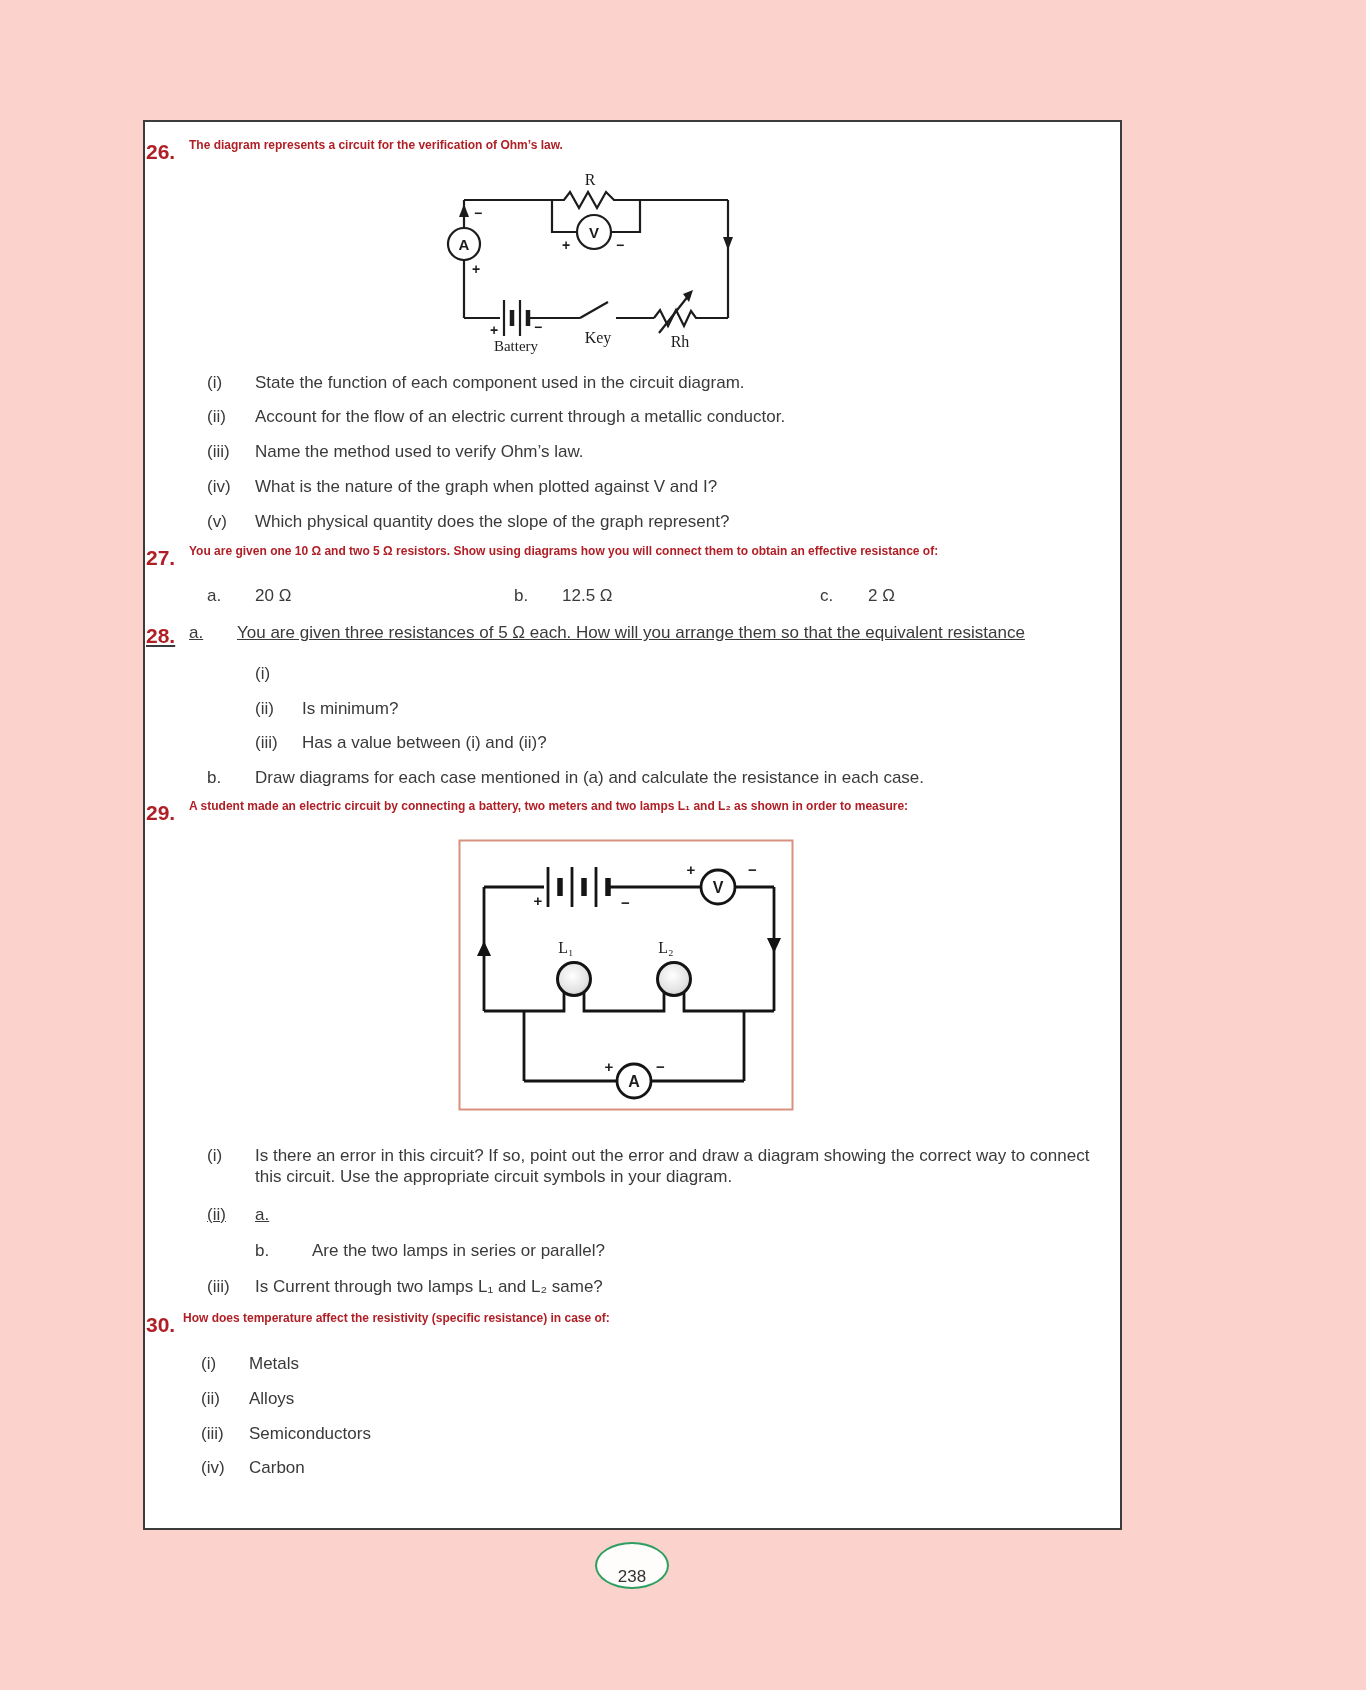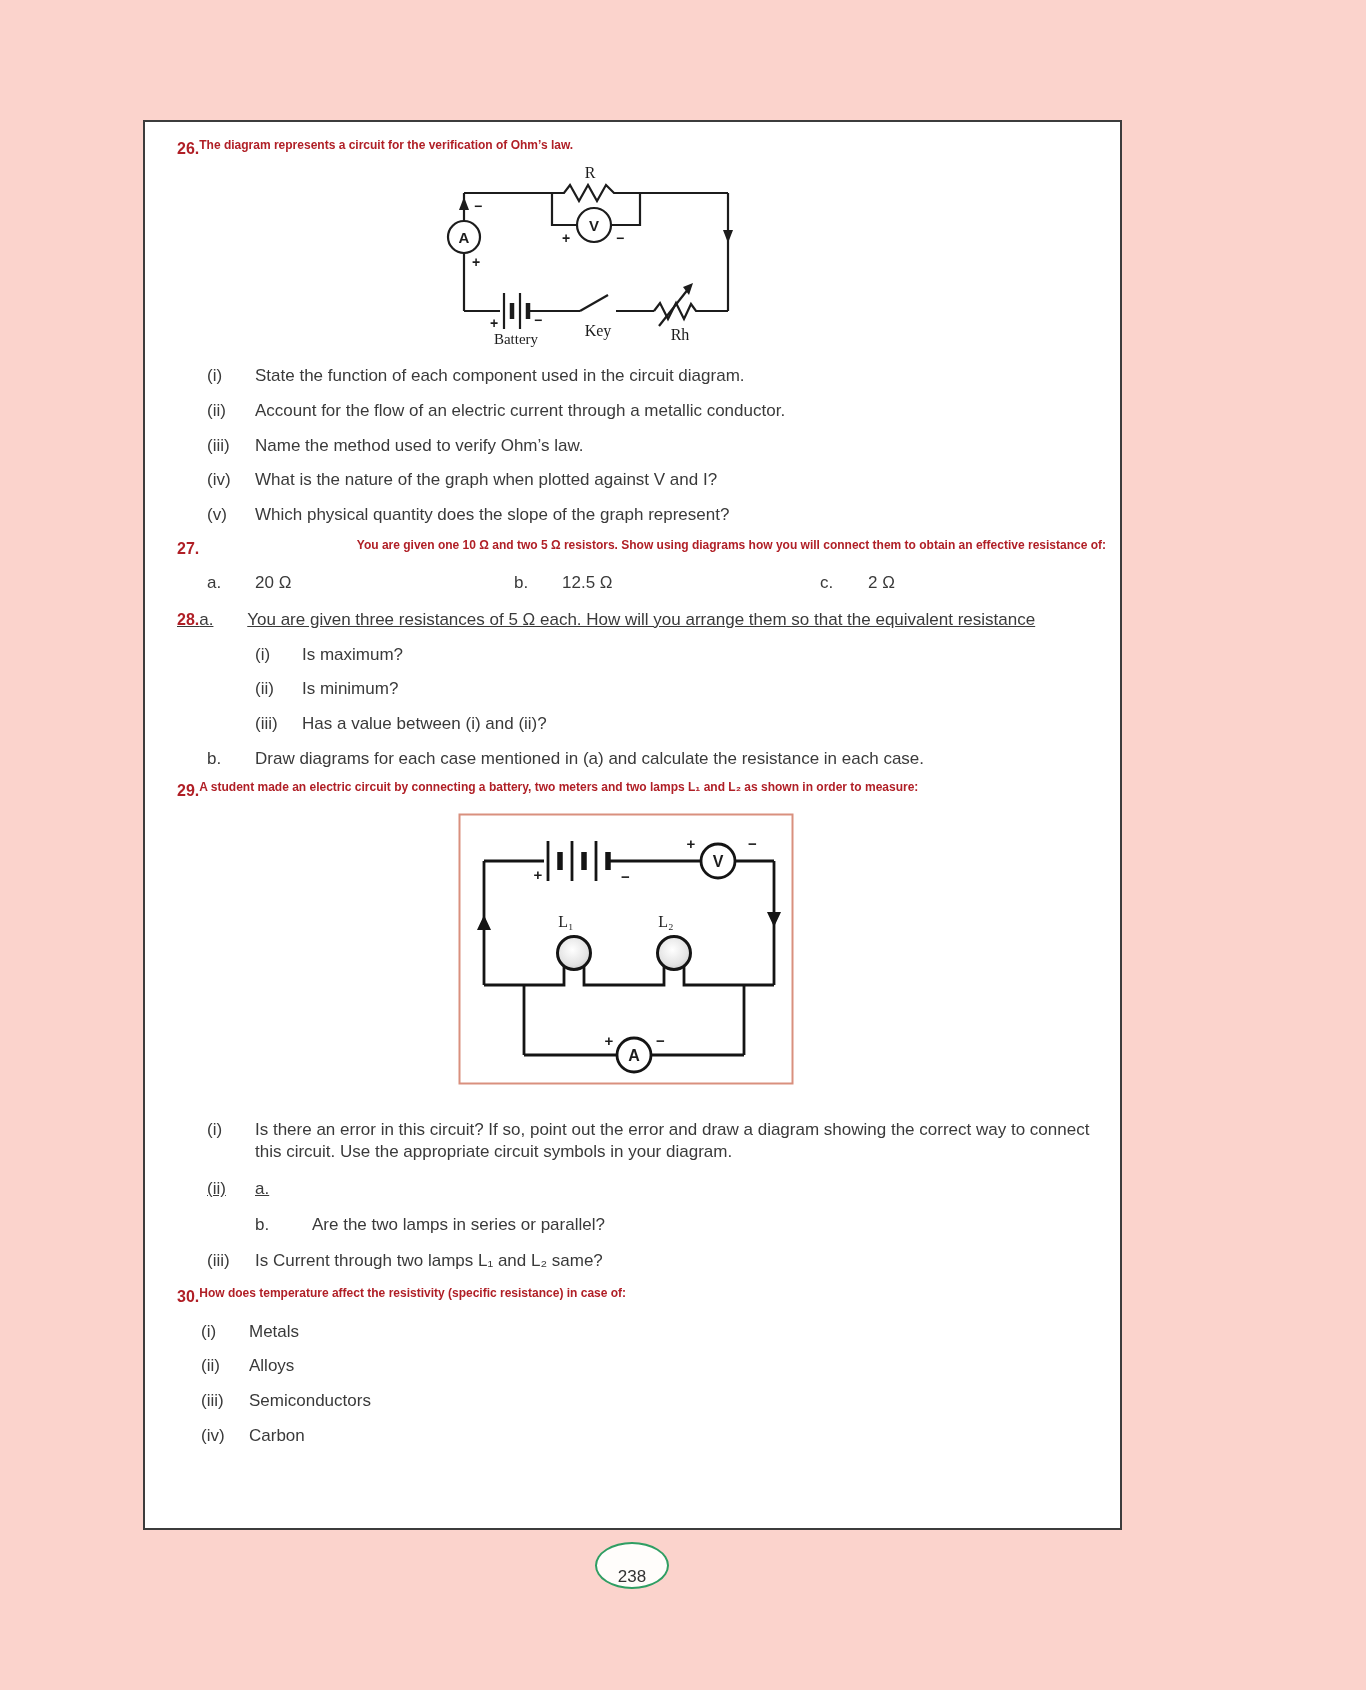--- a/index.html
+++ b/index.html
@@ -17,41 +17,41 @@
     background:var(--pink);
     font-family:"Liberation Sans", sans-serif;
     color:var(--ink);
   }
   .sheet{
     position:absolute;left:143px;top:120px;width:979px;height:1410px;
     background:#ffffff;border:2px solid #3c3c3c;
     padding:12px 0 0 0;overflow:hidden;
   }
   .qhead{display:flex;margin-top:4px;}
-  .qnum{flex:0 0 44px;padding-left:32px;font-weight:bold;color:var(--red);font-size:16px;line-height:1.32;}
+  .qnum{flex:0 0 44px;padding-left:1px;font-weight:bold;color:var(--red);font-size:21px;line-height:1.32;}
   .qtitle{flex:1;font-weight:bold;color:var(--red);font-size:12px;line-height:1.32;padding-right:14px;}
   .item{display:flex;margin-top:13px;font-size:17px;line-height:1.28;}
   .ilabel{flex:0 0 48px;margin-left:62px;}
   .itext{flex:1;padding-right:8px;}
   .sub-label{flex:0 0 48px;}
   .sub-label-wide{flex:0 0 57px;}
   .indent110{margin-left:110px;}
   .justify{text-align:justify;}
   .opts{display:flex;margin-top:14px;font-size:17px;}
   .opt-label{flex:0 0 48px;}
   .opt-val-a{flex:0 0 259px;}
   .opt-val-b{flex:0 0 258px;}
   .opt-val-c{flex:1;}
   .opts .lead{margin-left:62px;}
   .diagram26{margin:4px 0 8px 295px;width:310px;}
   .diagram29{margin:12px 0 0 313px;width:336px;}
   .gap30{margin-top:30px;}
   .gap16{margin-top:16px;text-decoration:underline;}
   .gap14{margin-top:14px;}
-  .gap12-head{margin-top:12px;text-align:right;}
+  .gap12-head{margin-top:12px;}
   .badge{
     position:absolute;left:595px;top:1542px;width:74px;height:47px;
     background:#fffdfb;border:2px solid var(--green);border-radius:50%;
     display:flex;align-items:flex-end;justify-content:center;
     font-size:17px;color:#333;
   }
   svg text{font-family:"Liberation Serif","DejaVu Serif",serif;fill:#1c1c1c;}
   svg text.meter{font-family:"Liberation Sans",sans-serif;font-weight:bold;}
   svg text.sign{font-family:"Liberation Sans",sans-serif;font-weight:bold;}
 </style>
@@ -144,21 +144,20 @@
     <span class="opt-val-c">2 Ω</span>
   </div>
 
   <div class="item gap16">
     <span class="qnum" style="flex:0 0 44px;">28.</span>
     <span class="sub-label">a.</span>
     <span class="itext justify">You are given three resistances of 5 Ω each. How will you arrange them so that the equivalent resistance</span>
   </div>
   <div class="item indent110" style="margin-left:0;">
     <span class="ilabel" style="margin-left:110px;flex:0 0 47px;">(i)</span>
-    <span class="itext">Is maximum?</span>
   </div>
   <div class="item">
     <span class="ilabel" style="margin-left:110px;flex:0 0 47px;">(ii)</span>
     <span class="itext">Is minimum?</span>
   </div>
   <div class="item">
     <span class="ilabel" style="margin-left:110px;flex:0 0 47px;">(iii)</span>
     <span class="itext">Has a value between (i) and (ii)?</span>
   </div>
   <div class="item">

